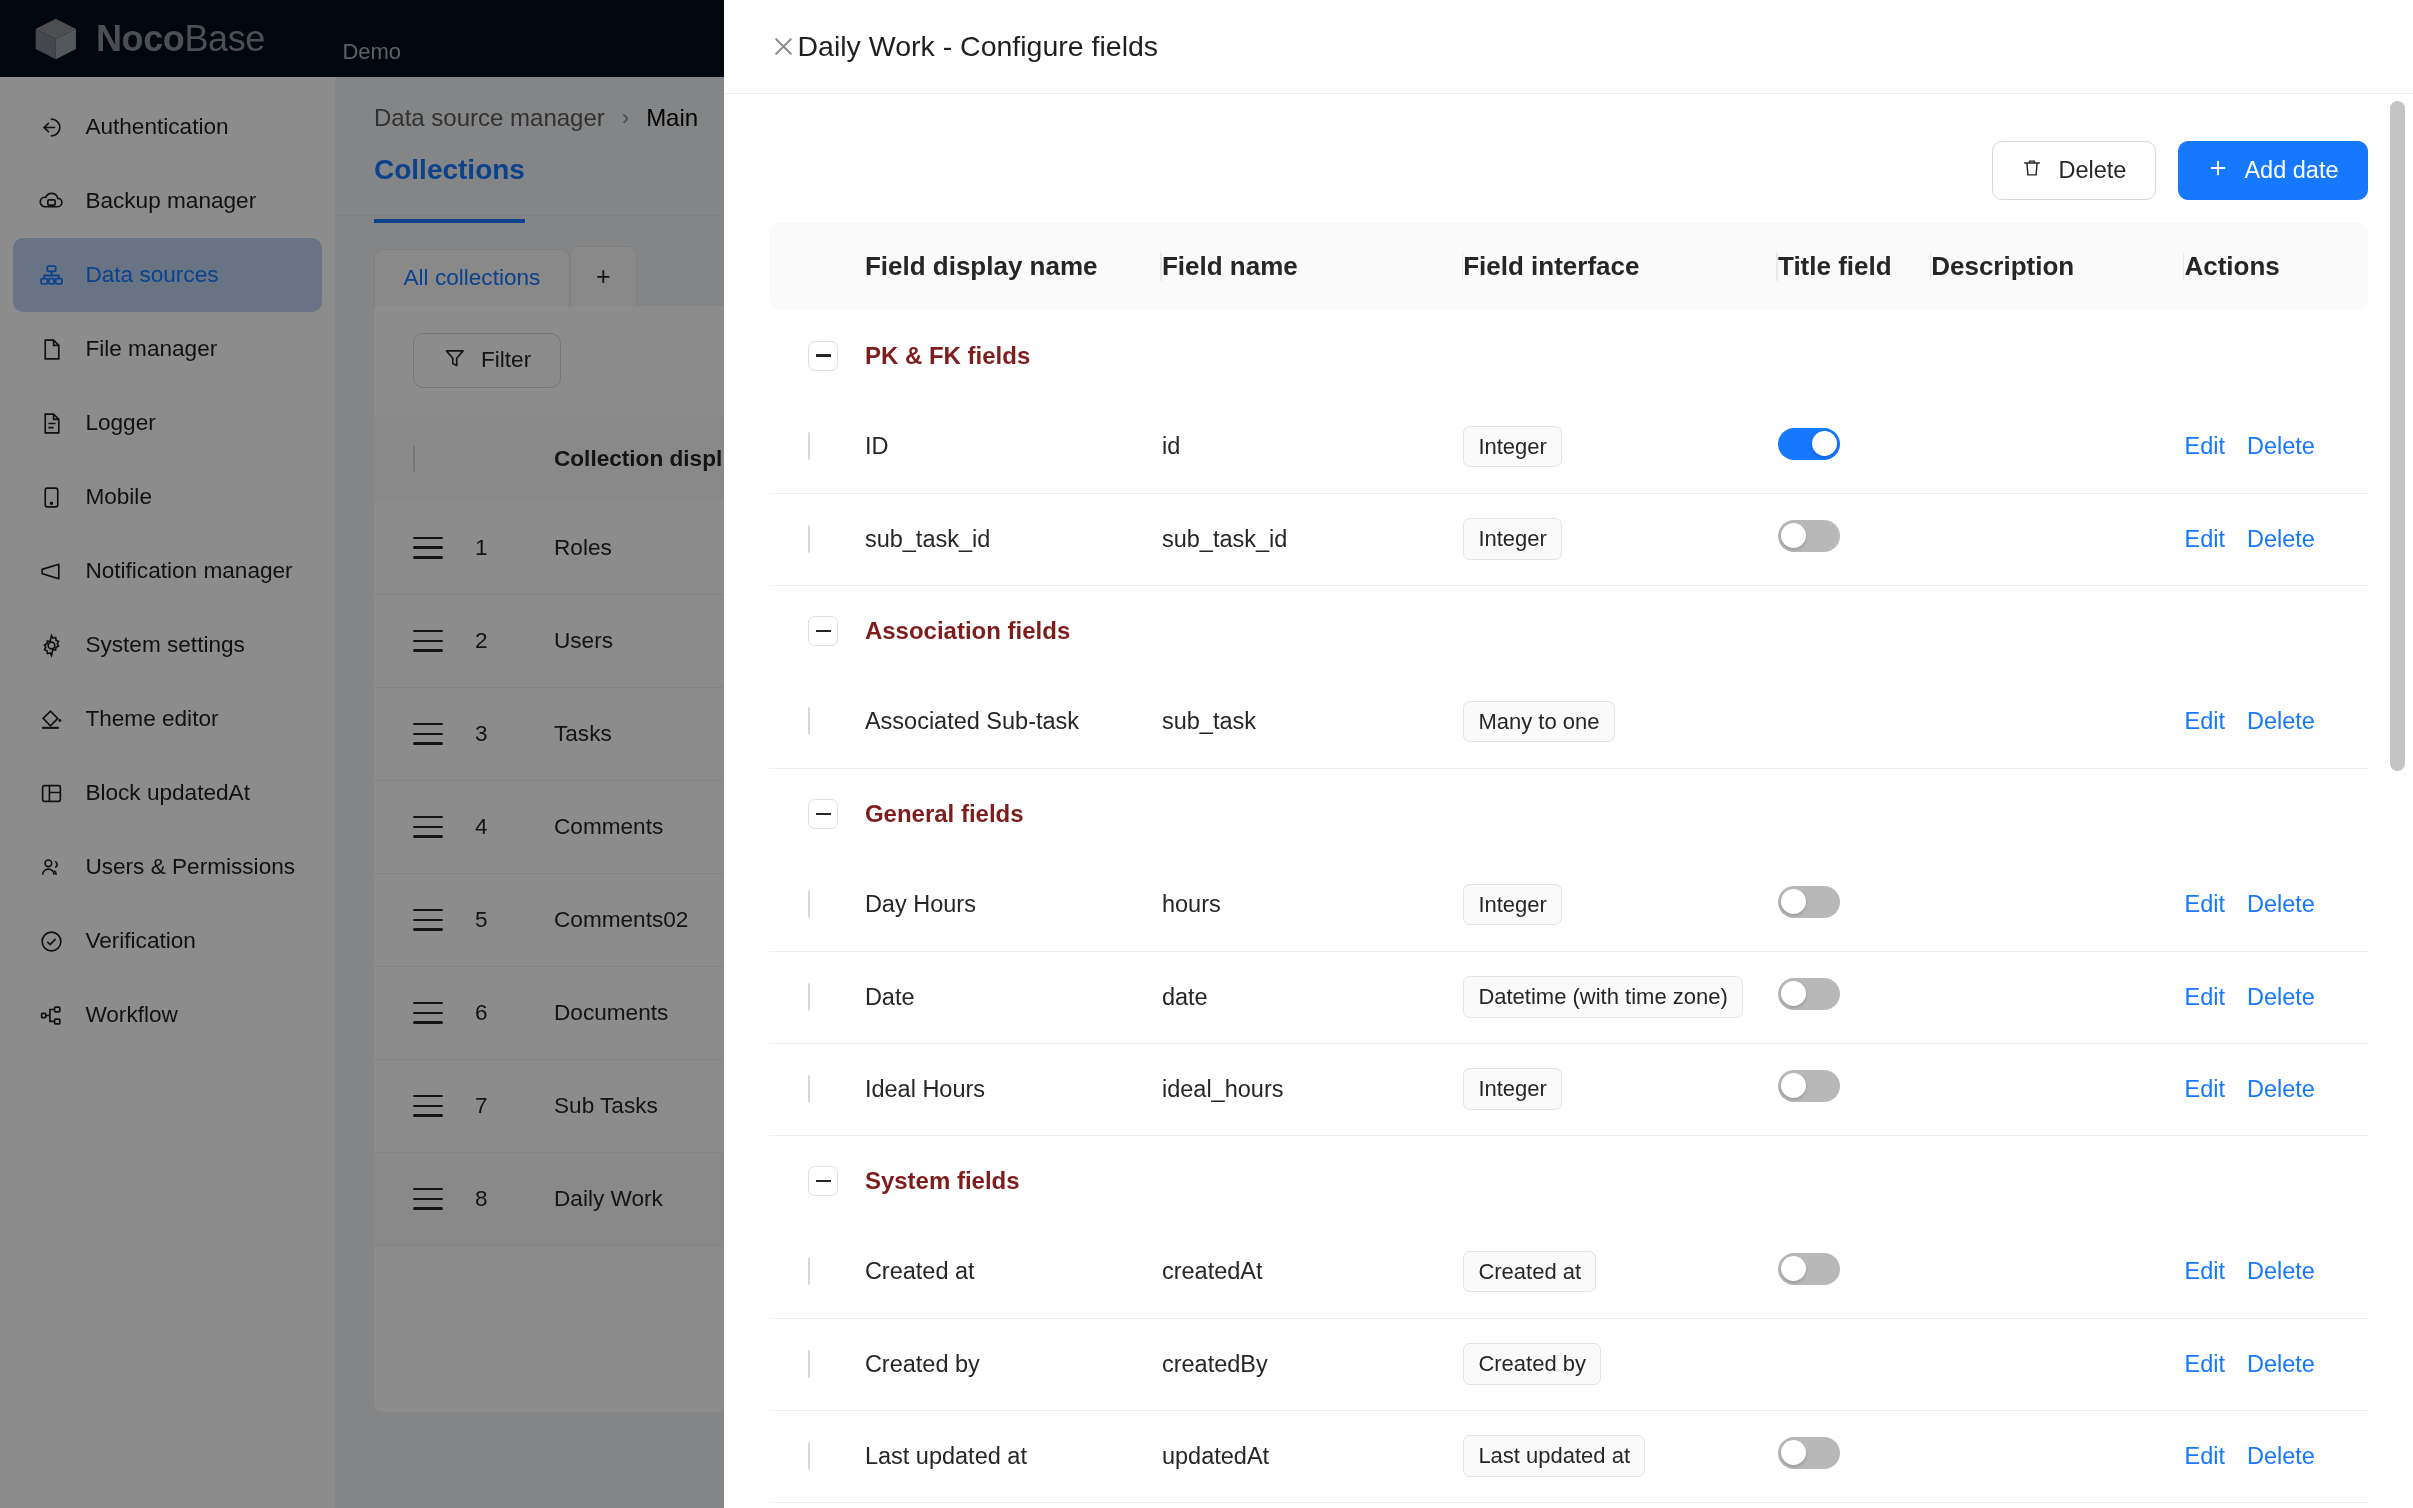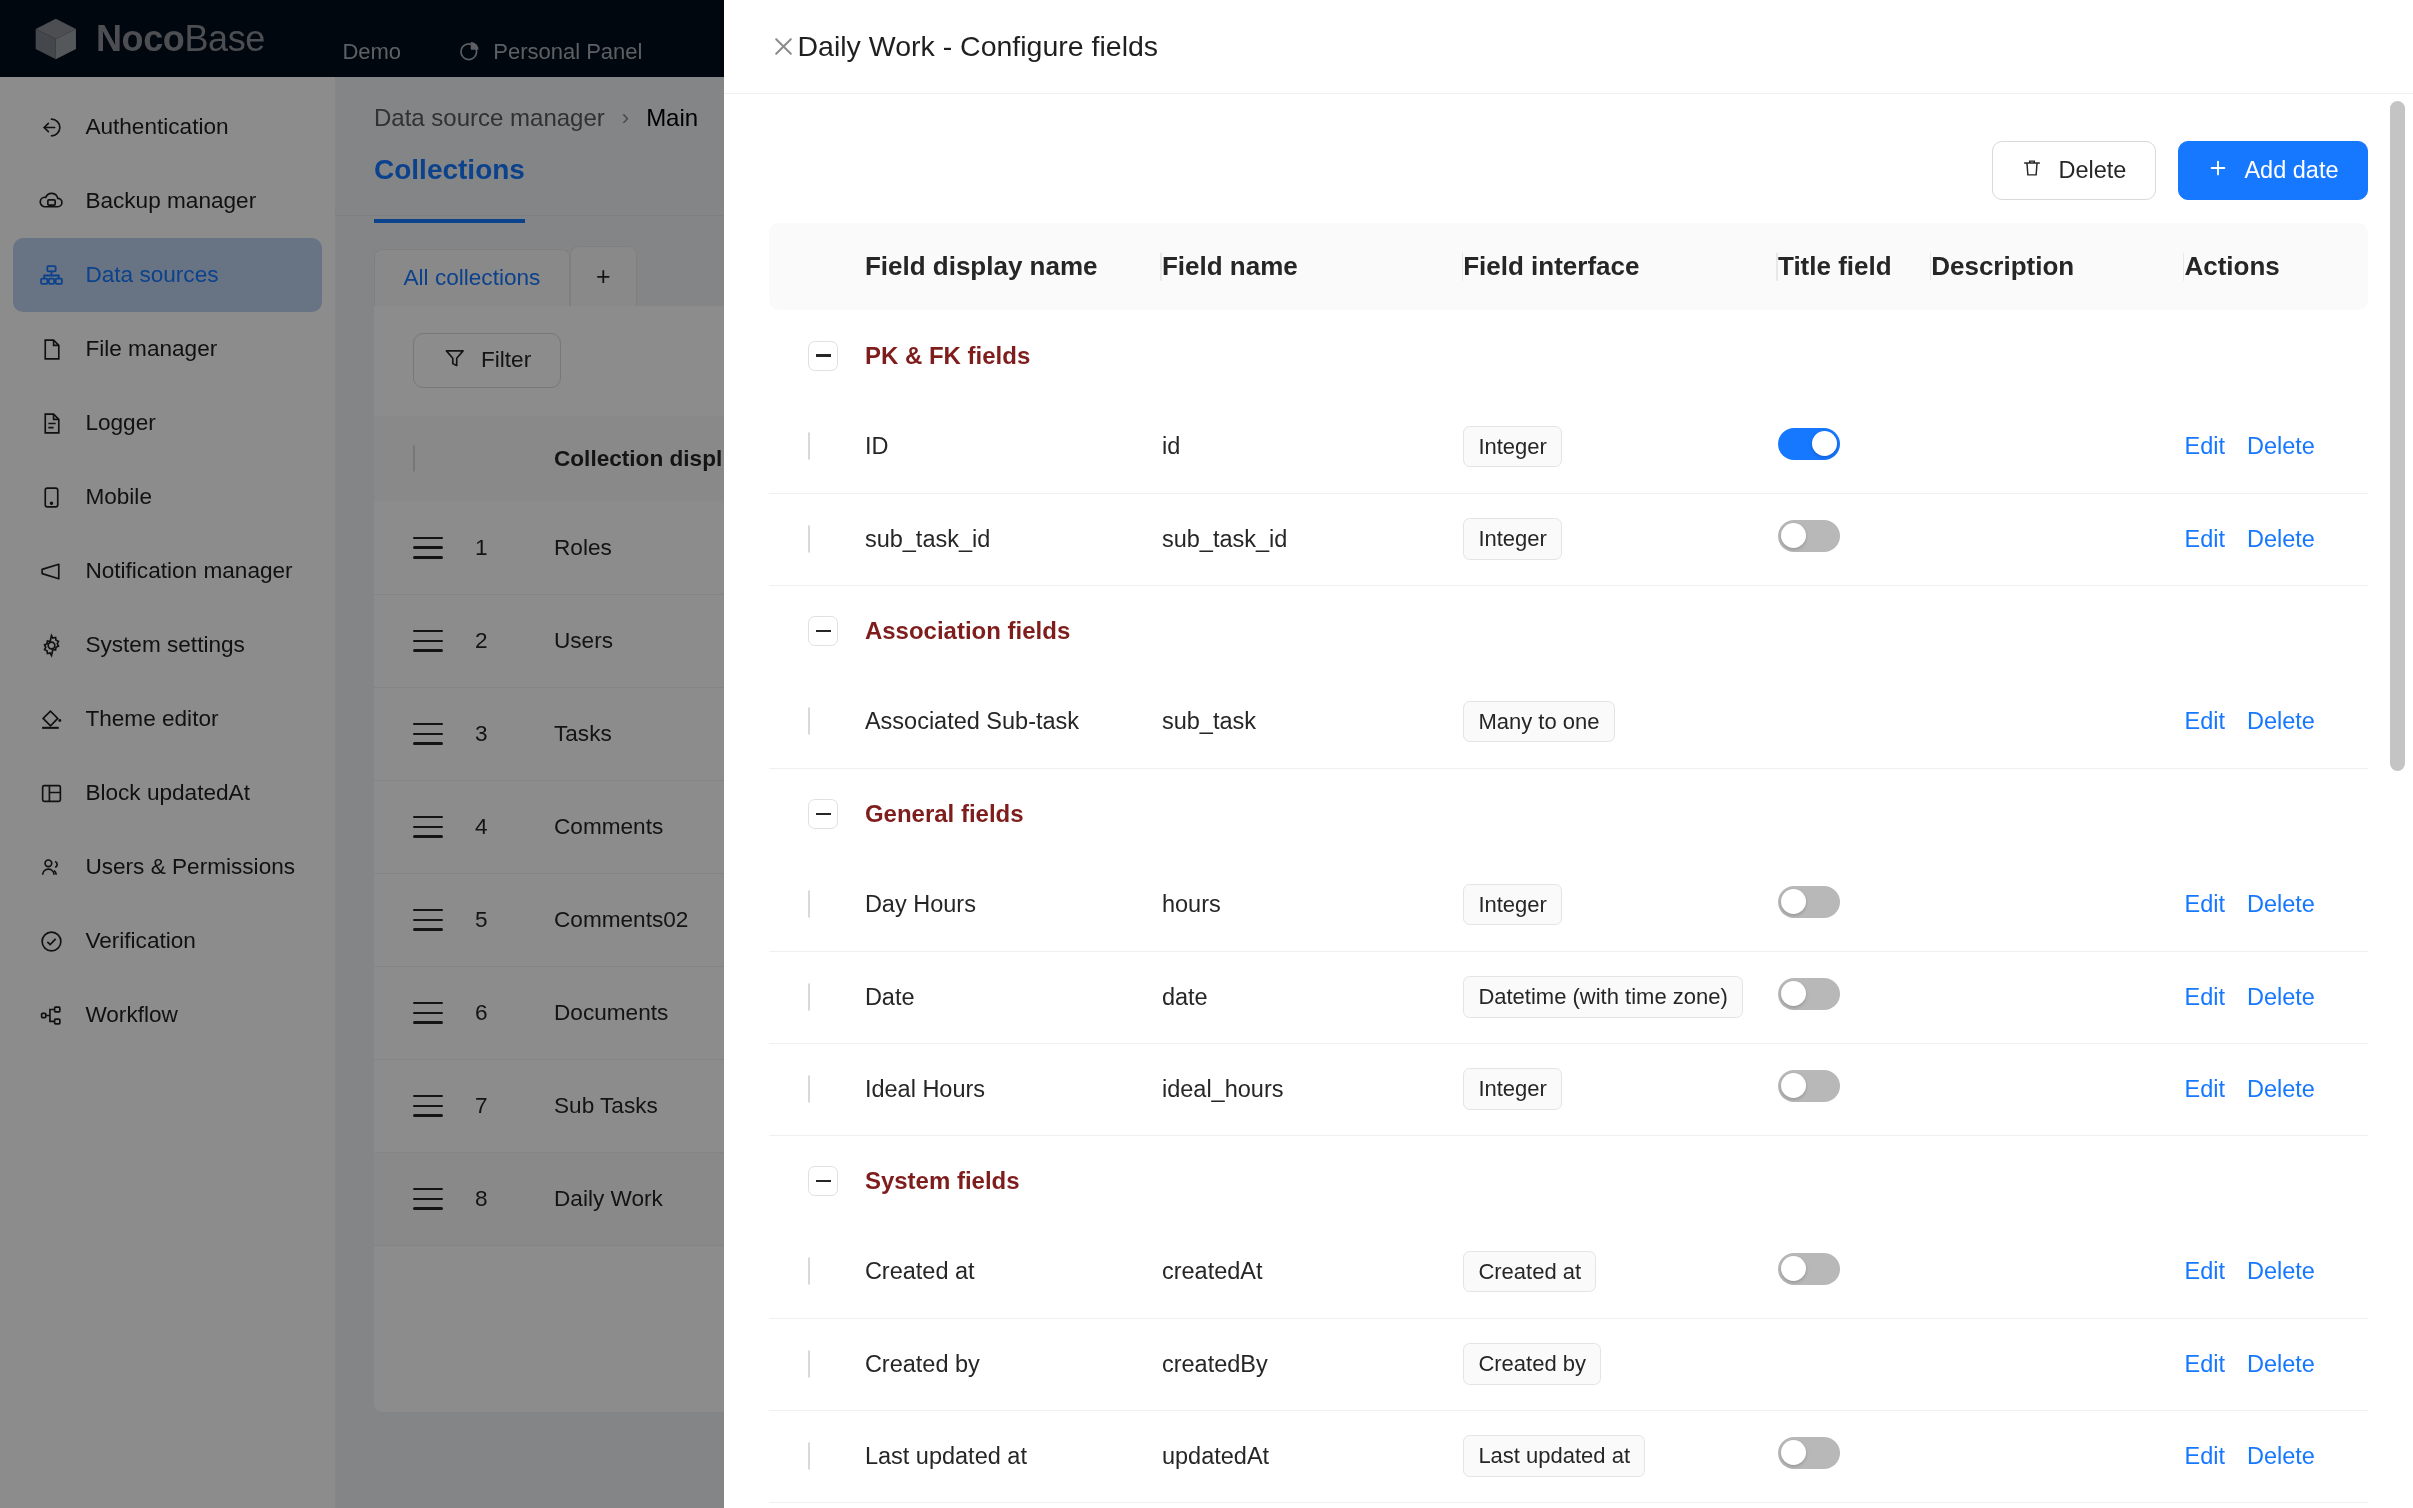--- a/index.html
+++ b/index.html
@@ -15,21 +15,21 @@
   .bg-layer { position: absolute; inset: 0; background: #f0f2f5; }
 
   .topbar {
     position: absolute; top: 0; left: 0; width: 2413px; height: 77px;
     background: #030d1c; display: flex; align-items: center;
   }
   .logo-wrap { display: flex; align-items: center; padding-left: 34px; gap: 15px; }
   .logo-mark { width: 47px; height: 44px; }
   .logo-text { font-size: 36px; font-weight: 700; color: #8a8f96; letter-spacing: -0.4px; line-height: 1; }
   .logo-text .light { font-weight: 300; color: #8a8f96; }
-  .top-nav { display: flex; align-items: center; gap: 0; margin-left: 49px; margin-top: 25px; }
+  .top-nav { display: flex; align-items: center; gap: 8px; margin-left: 49px; margin-top: 25px; }
   .top-nav-item {
     display: flex; align-items: center; gap: 11.7px;
     color: #a9adb3; font-size: 22px; padding: 0 28.5px; height: 77px;
     line-height: 77px;
   }
   .top-nav-item svg { display: block; }
   .top-dots {
     position: absolute; left: 737px; top: 25px;
     display: flex; flex-direction: column; gap: 4.2px;
   }
@@ -194,29 +194,20 @@
             <polygon points="26,2 50,14 26,26 2,14" fill="#8a8f96"></polygon>
             <polygon points="2,14 26,26 26,50 2,38" fill="#7c8189"></polygon>
             <polygon points="26,26 50,14 50,38 26,50" fill="#9aa0a7"></polygon>
           </svg>
         </span>
         <span class="logo-text"><span>Noco</span><span class="light">Base</span></span>
       </div>
       <div class="top-nav">
         <div class="top-nav-item">
           <span>Demo</span>
-        </div>
-        <div class="top-nav-item">
-          <span>
-            <svg width="23.5" height="23.5" viewBox="0 0 24 24" fill="none" stroke="#a9adb3" stroke-width="1.7">
-              <circle cx="11" cy="13" r="8"></circle>
-              <path d="M13 3 a8 8 0 0 1 8 8 h-8 z" fill="#a9adb3" stroke="none"></path>
-            </svg>
-          </span>
-          <span>Personal Panel</span>
         </div>
       </div>
       <div class="top-dots">
           <i></i>
           <i></i>
           <i></i>
         </div>
     </div>
 
     <div class="sidebar">

